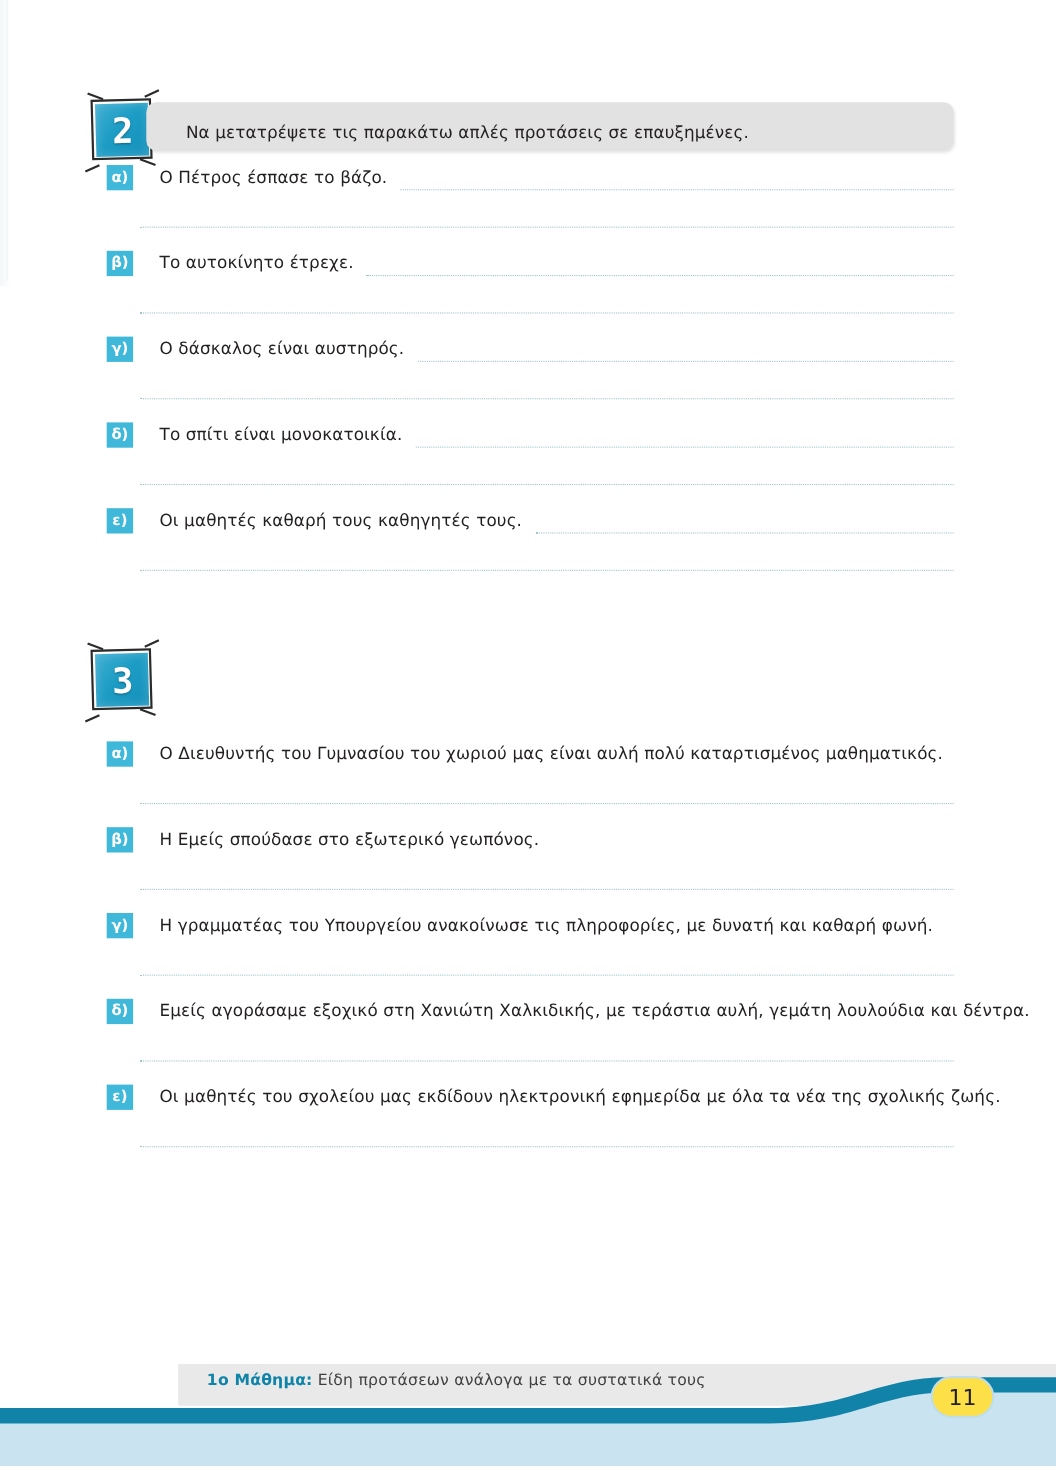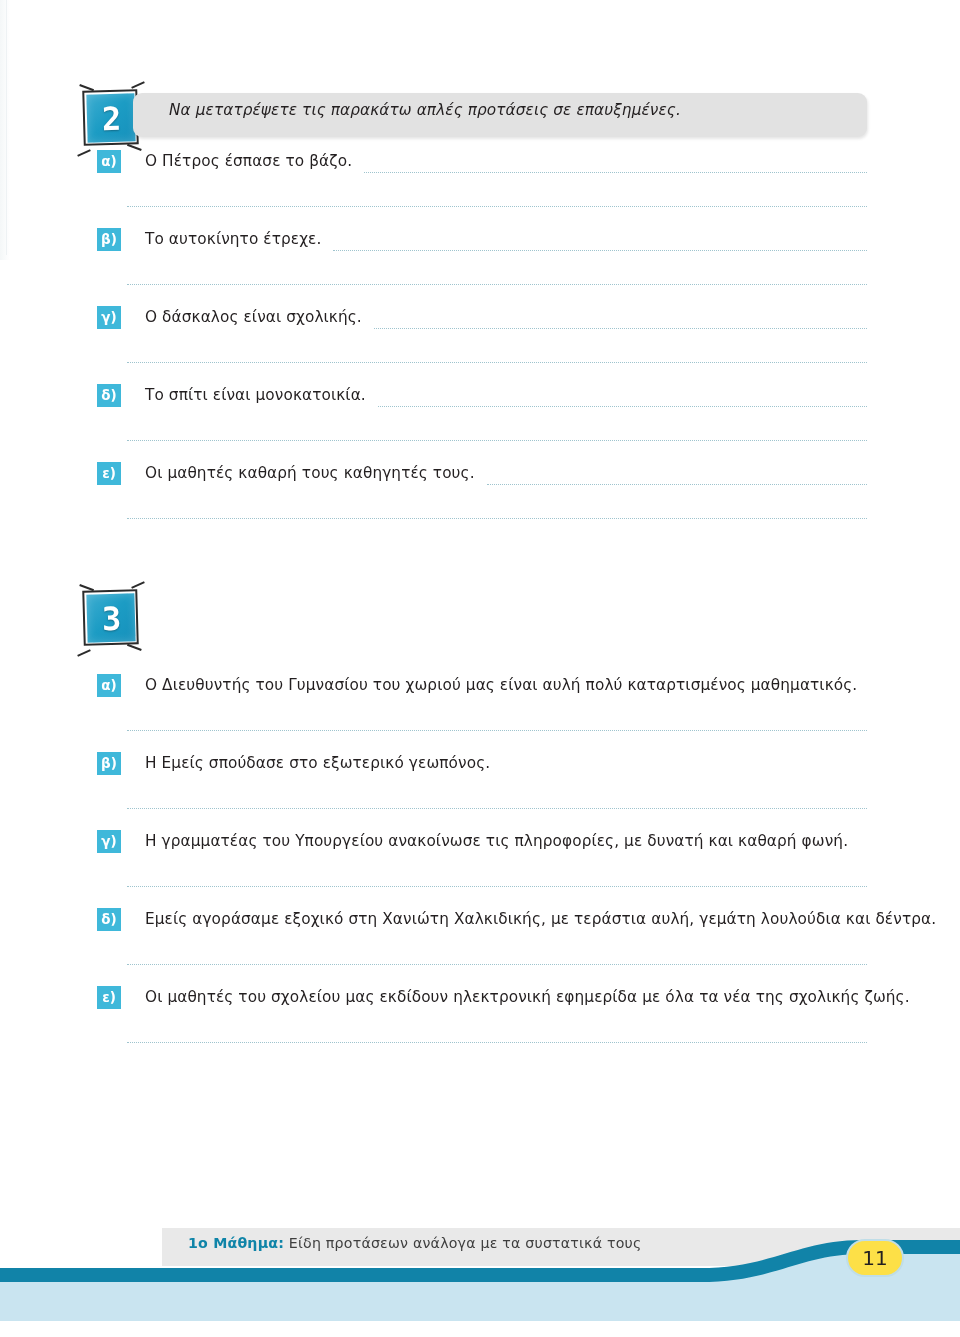--- a/index.html
+++ b/index.html
@@ -57,24 +57,23 @@
   .ex-bar {
     position: absolute;
     left: 133px;
     top: 5px;
     right: 93px;
     min-height: 44px;
     background: #e2e2e2;
     border-radius: 9px;
     box-shadow: 1px 2px 3px rgba(0,0,0,0.10);
     display: flex;
-    align-items: flex-start;
+    align-items: flex-end;
     padding: 6px 18px 6px 36px;
     box-sizing: border-box;
-    font-style: italic;
   }
   .ex-bar.two-line {
     min-height: 62px;
   }
   .ex-bar-text {
     font-size: 15.3px;
     line-height: 1.45;
     color: #231f20;
     letter-spacing: 0.1px;
   }
@@ -197,21 +196,21 @@
     left: 127px;
     right: 93px;
     top: 56px;
     border-bottom: 1px dotted #9fc4ce;
   }
 
   
   .footer {
     position: absolute;
     left: 0;
-    bottom: 16px;
+    bottom: 4px;
     width: 960px;
     height: 100px;
     text-align: right;
   }
   .footer-band {
     position: absolute;
     left: 162px;
     right: 0;
     top: 7px;
     height: 38px;
@@ -295,21 +294,21 @@
         <span class="letter-badge">β)</span>
         <span class="item-text">Το αυτοκίνητο έτρεχε.</span>
         <span class="item-fill"></span>
       </div>
       <div class="item-rule"></div>
     </div>
 
     <div class="item">
       <div class="item-row">
         <span class="letter-badge">γ)</span>
-        <span class="item-text">Ο δάσκαλος είναι σχολικής.</span>
+        <span class="item-text">Ο δάσκαλος είναι αυστηρός.</span>
         <span class="item-fill"></span>
       </div>
       <div class="item-rule"></div>
     </div>
 
     <div class="item">
       <div class="item-row">
         <span class="letter-badge">δ)</span>
         <span class="item-text">Το σπίτι είναι μονοκατοικία.</span>
         <span class="item-fill"></span>

